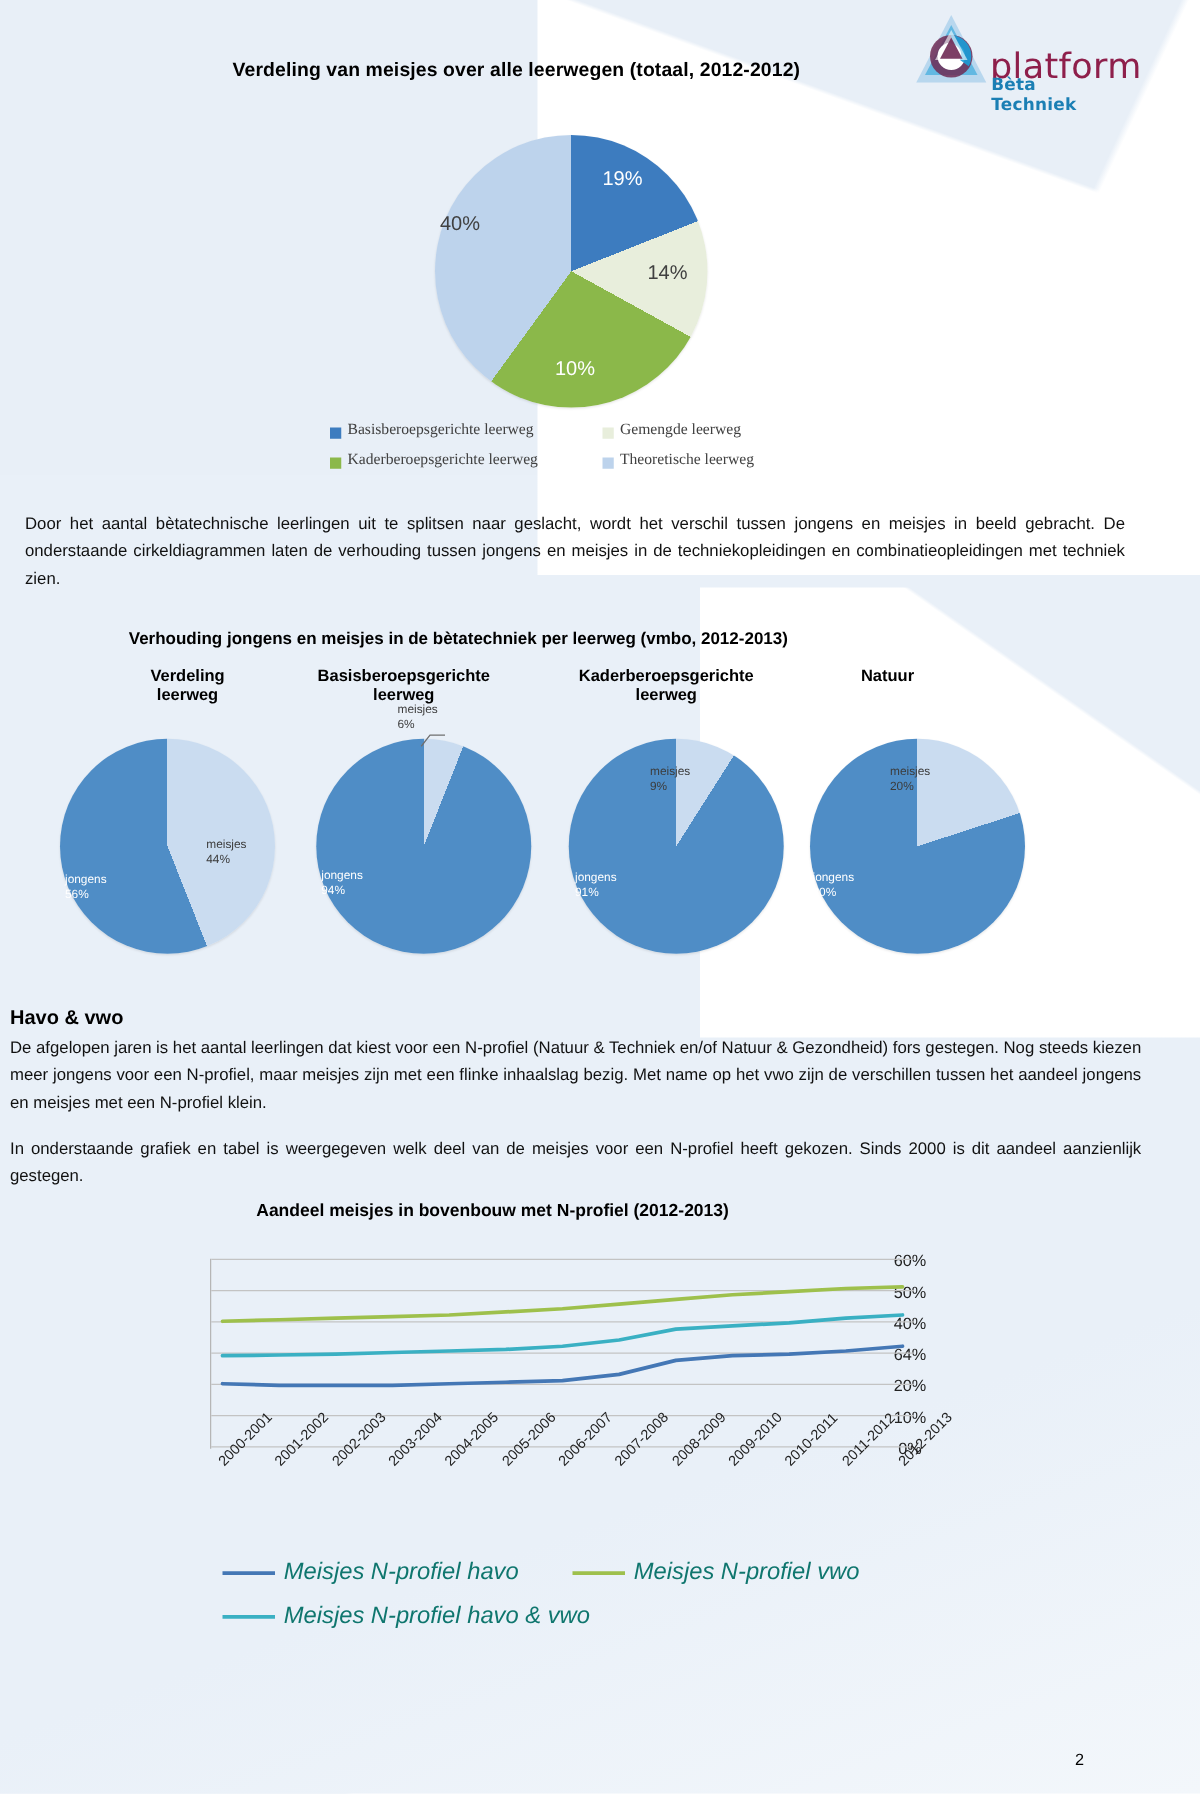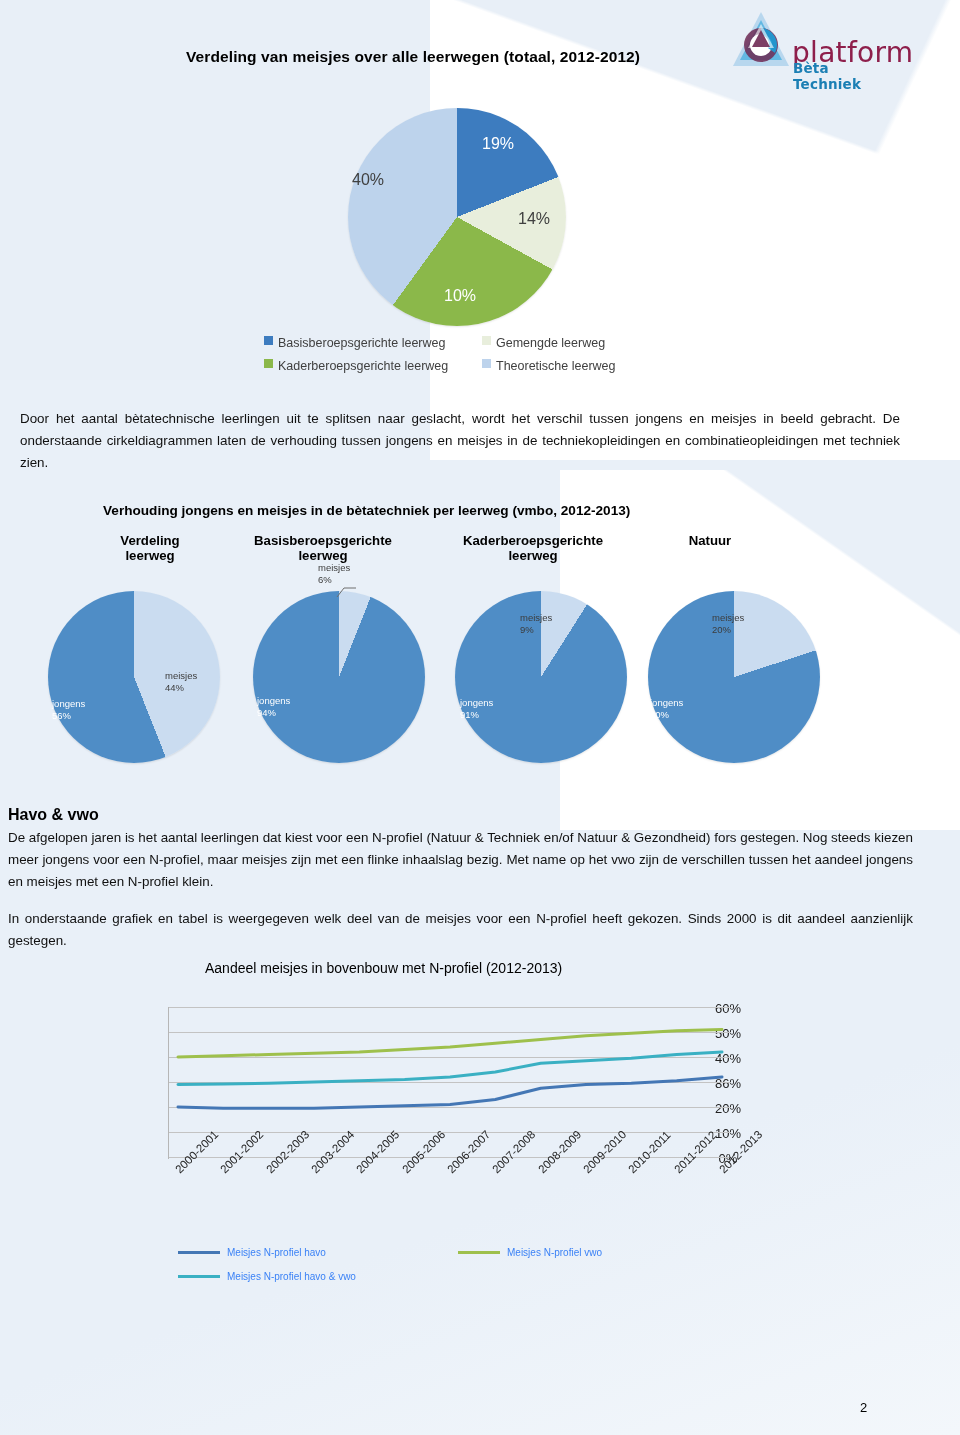--- a/index.html
+++ b/index.html
@@ -61,21 +61,21 @@
       #e8eedc 68.4deg 118.8deg,
       #8bb84a 118.8deg 216deg,
       #bdd3ec 216deg 360deg);
     box-shadow:0 1px 2px rgba(0,0,0,.10);
   }
   .pie-lbl{position:absolute;font-size:16px;color:#404040;font-family:"Liberation Sans",sans-serif;}
   .pie-lbl.w{color:#ffffff;}
 
   .legend-top{position:absolute;left:-66px;top:238px;width:420px;font-size:12.5px;color:#404040;}
   .lg-row{display:flex;margin-bottom:9px;}
-  .lg-item{display:flex;align-items:flex-start;}
+  .lg-item{display:flex;align-items:flex-end;font-family:Liberation Serif, serif;}
   .lg-item .sw{width:9px;height:9px;margin-right:5px;display:inline-block;}
   .lg-a{width:218px;}
 
   
   .para{
     position:absolute;font-size:13.4px;line-height:22px;text-align:justify;color:#111;
   }
   #para1{left:20px;top:408px;width:880px;}
   #para2{left:8px;top:827px;width:905px;}
   #para3{left:8px;top:908px;width:905px;}
@@ -87,29 +87,29 @@
   .col-head .l2{display:block;}
 
   .pie-row{position:absolute;left:0;top:575px;width:960px;height:200px;}
   .pie2{position:absolute;width:172px;height:172px;border-radius:50%;box-shadow:0 1px 2px rgba(0,0,0,.10);}
   .p2lab{position:absolute;font-size:9.5px;line-height:12px;}
   .p2lab.dark{color:#3c3c3c;}
   .p2lab.light{color:#ffffff;}
 
   
   .lc{position:absolute;left:100px;top:985px;width:660px;height:330px;}
-  .lc-title{position:absolute;left:205px;top:960px;font-size:14px;font-weight:normal;}
+  .lc-title{position:absolute;left:205px;top:960px;font-size:14px;font-weight:bold;}
   .lc-plot{position:absolute;left:68px;top:22px;width:562px;height:152px;border-left:1px solid #b6b6b6;}
   .grid-l{position:absolute;left:0;width:562px;height:1px;background:#c3c3c3;}
   .ytick{position:absolute;right:8px;font-size:13px;color:#222;text-align:center;width:48px;}
   .xtick{
     position:absolute;font-size:11.5px;color:#222;
     transform:rotate(-45deg);transform-origin:left top;white-space:nowrap;
   }
-  .lc-legend{position:absolute;left:78px;top:262px;font-size:10px;color:#3b82f6;}
+  .lc-legend{position:absolute;left:78px;top:262px;font-size:19px;color:#0f766e;font-style:italic;}
   .lcl-row{display:flex;margin-bottom:13px;}
   .lcl-item{display:flex;align-items:center;}
   .lcl-item .line{width:42px;height:3px;margin-right:7px;display:inline-block;}
   .lcl-a{width:280px;}
 
   .pgnum{position:absolute;left:860px;top:1400px;font-size:13px;}
 </style>
 </head>
 <body>
 
@@ -242,21 +242,21 @@
   <div class="para" id="para2">De afgelopen jaren is het aantal leerlingen dat kiest voor een N-profiel (Natuur &amp; Techniek en/of Natuur &amp; Gezondheid) fors gestegen. Nog steeds kiezen meer jongens voor een N-profiel, maar meisjes zijn met een flinke inhaalslag bezig. Met name op het vwo zijn de verschillen tussen het aandeel jongens en meisjes met een N-profiel klein.</div>
   <div class="para" id="para3">In onderstaande grafiek en tabel is weergegeven welk deel van de meisjes voor een N-profiel heeft gekozen. Sinds 2000 is dit aandeel aanzienlijk gestegen.</div>
 
   <div class="lc-title">Aandeel meisjes in bovenbouw met N-profiel (2012-2013)</div>
 
   <div class="lc">
 
     <div class="ytick" style="top:16px;">60%</div>
     <div class="ytick" style="top:41px;">50%</div>
     <div class="ytick" style="top:66px;">40%</div>
-    <div class="ytick" style="top:91px;">86%</div>
+    <div class="ytick" style="top:91px;">64%</div>
     <div class="ytick" style="top:116px;">20%</div>
     <div class="ytick" style="top:141px;">10%</div>
     <div class="ytick" style="top:166px;">0%</div>
 
     <div class="lc-plot">
       <div class="grid-l" style="top:0px;"></div>
       <div class="grid-l" style="top:25px;"></div>
       <div class="grid-l" style="top:50px;"></div>
       <div class="grid-l" style="top:75px;"></div>
       <div class="grid-l" style="top:100px;"></div>

